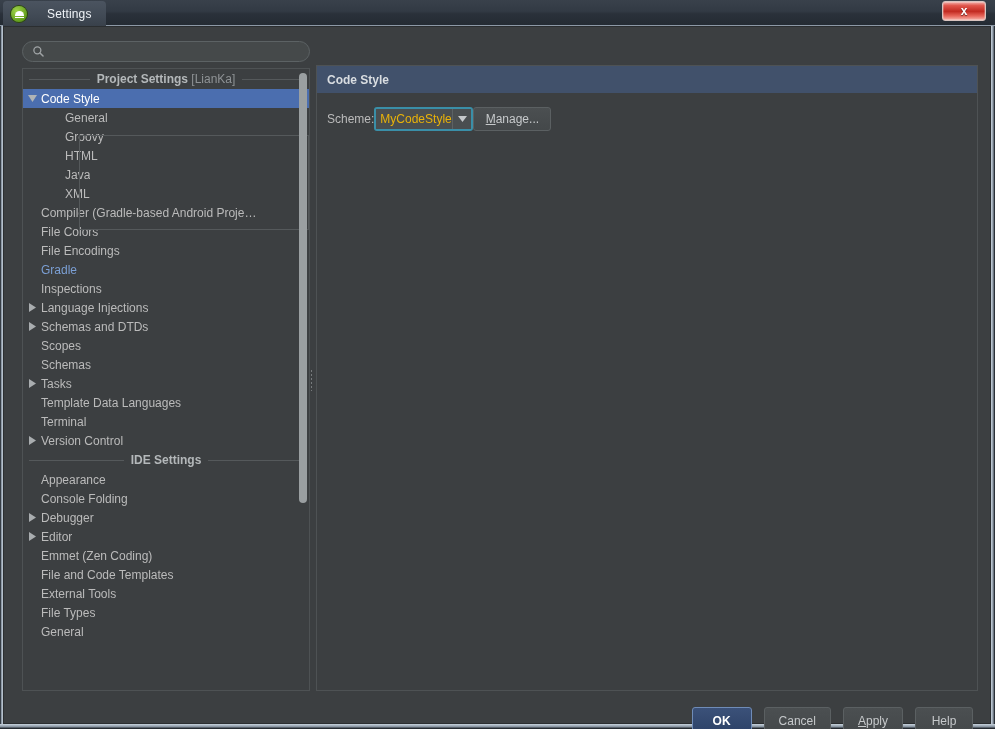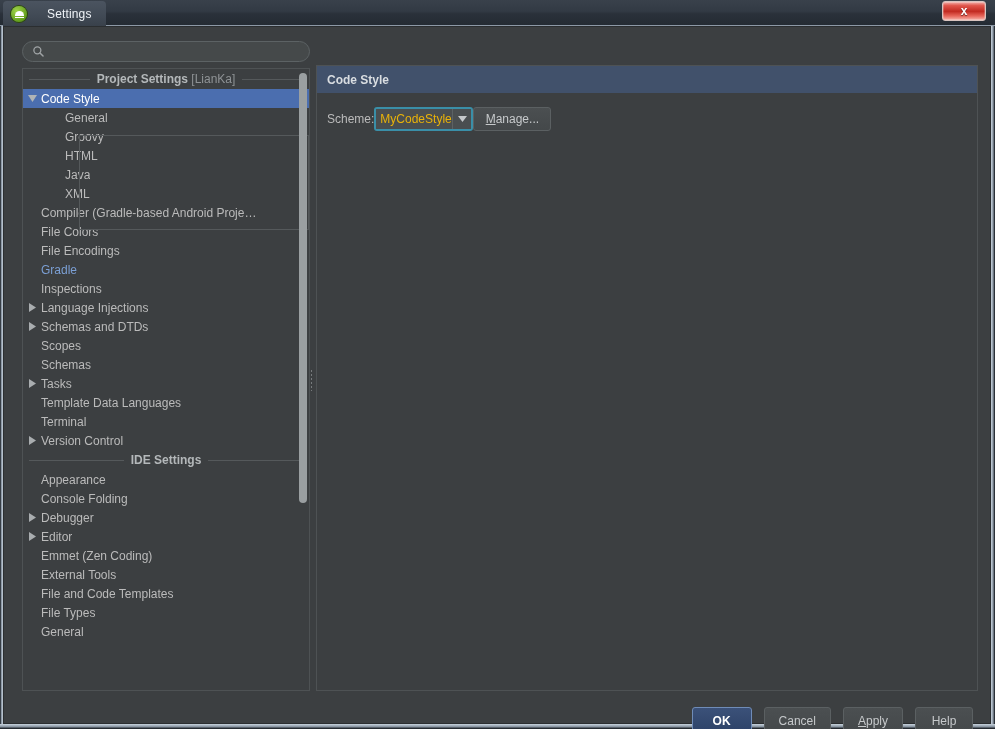--- a/index.html
+++ b/index.html
@@ -522,25 +522,25 @@
               </svg>
             </span>
             <span class="label">Editor</span>
           </div>
           <div class="tree-row">
             <span class="arrow"></span>
             <span class="label">Emmet (Zen Coding)</span>
           </div>
           <div class="tree-row">
             <span class="arrow"></span>
+            <span class="label">File and Code Templates</span>
+          </div>
+          <div class="tree-row">
+            <span class="arrow"></span>
             <span class="label">External Tools</span>
-          </div>
-          <div class="tree-row">
-            <span class="arrow"></span>
-            <span class="label">File and Code Templates</span>
           </div>
           <div class="tree-row">
             <span class="arrow"></span>
             <span class="label">File Types</span>
           </div>
           <div class="tree-row">
             <span class="arrow"></span>
             <span class="label">General</span>
           </div>
         </div>

